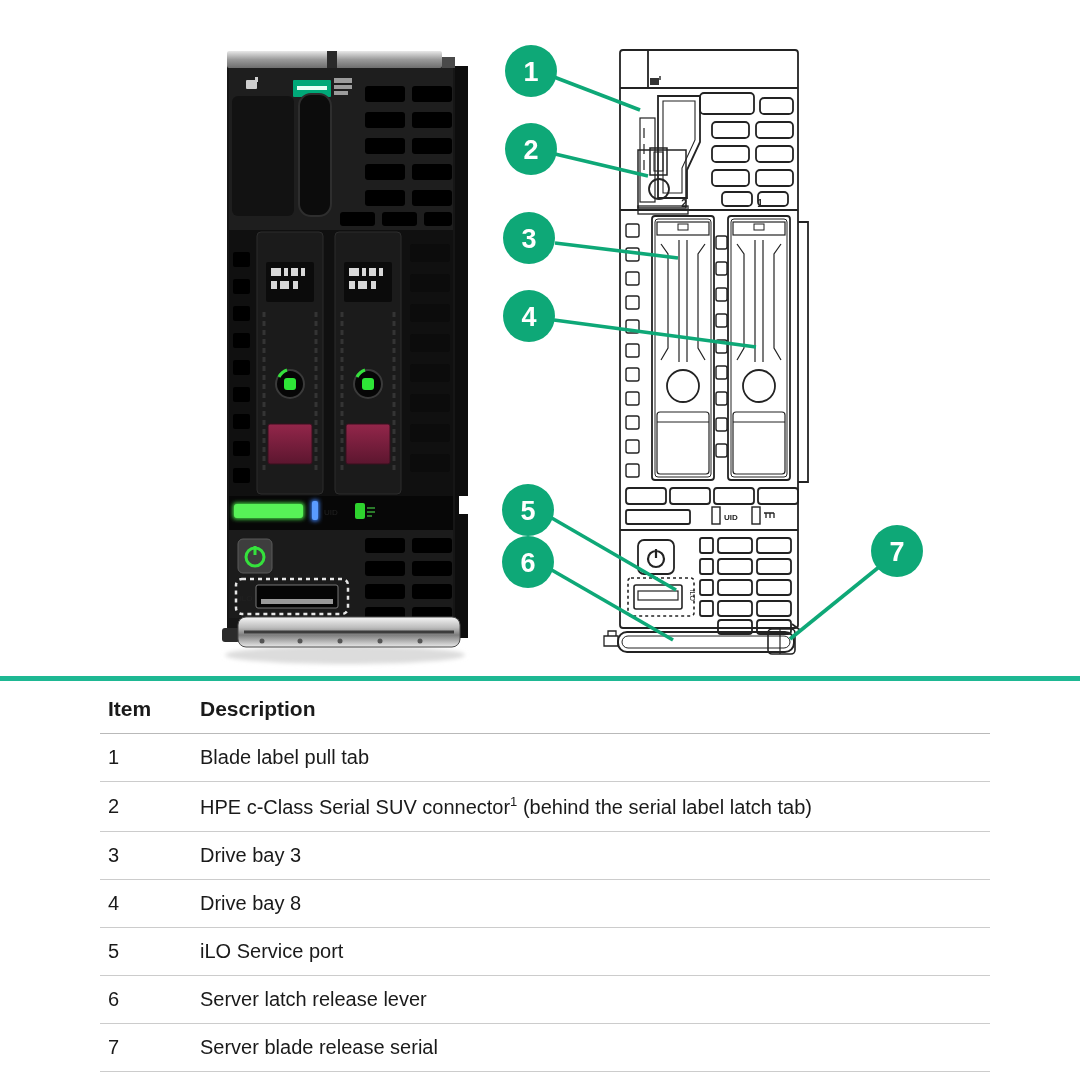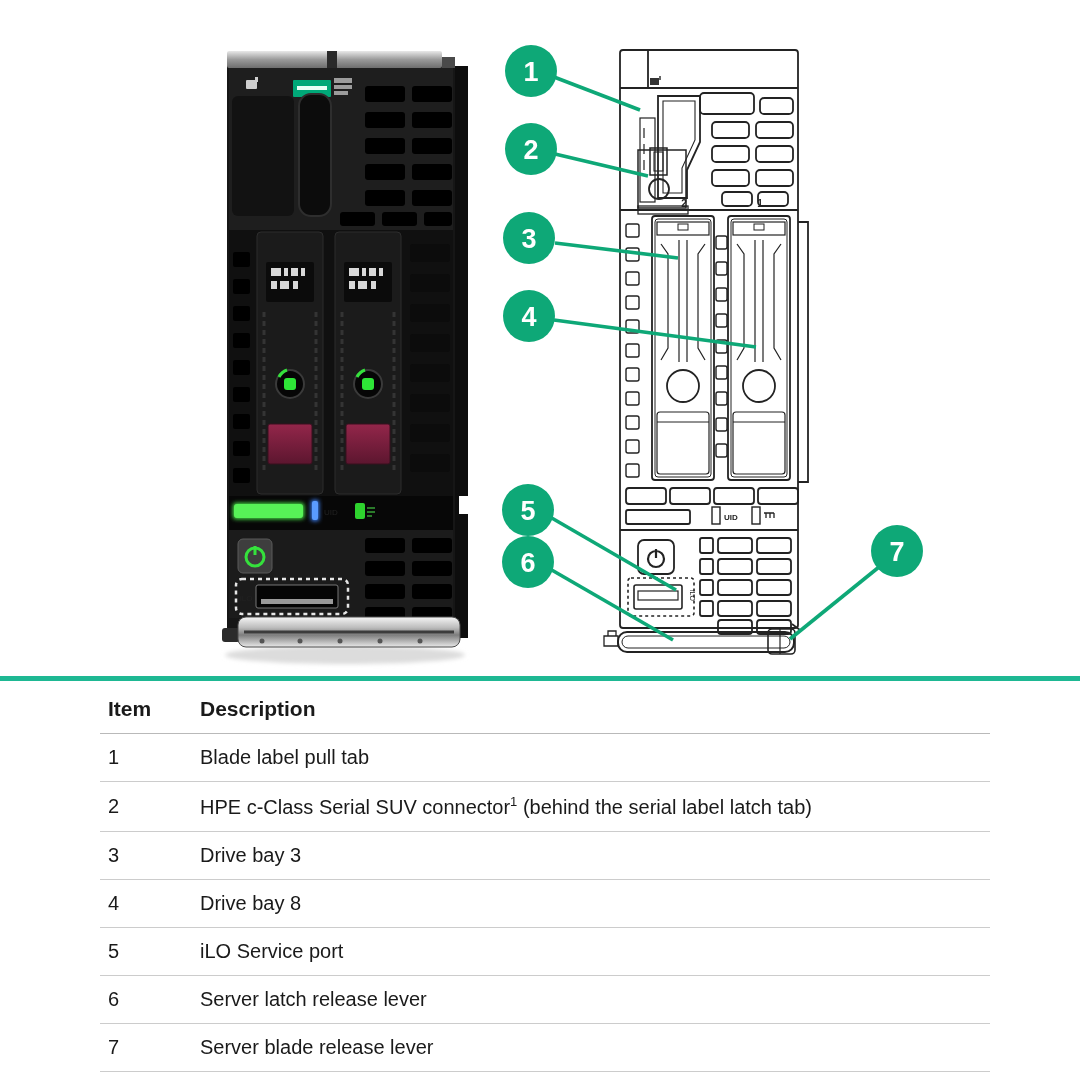--- a/index.html
+++ b/index.html
@@ -409,16 +409,16 @@
     <tr>
       <td>5</td>
       <td>iLO Service port</td>
     </tr>
     <tr>
       <td>6</td>
       <td>Server latch release lever</td>
     </tr>
     <tr>
       <td>7</td>
-      <td>Server blade release lever</td>
+      <td>Server blade release serial</td>
     </tr>
   </tbody>
 </table>
 
 </body></html>

